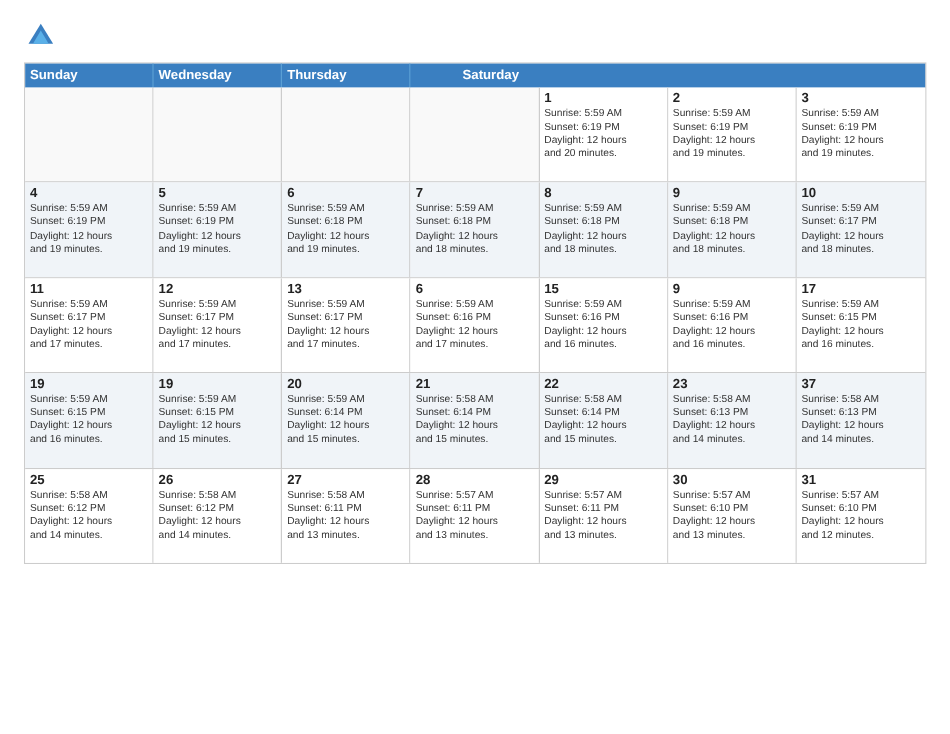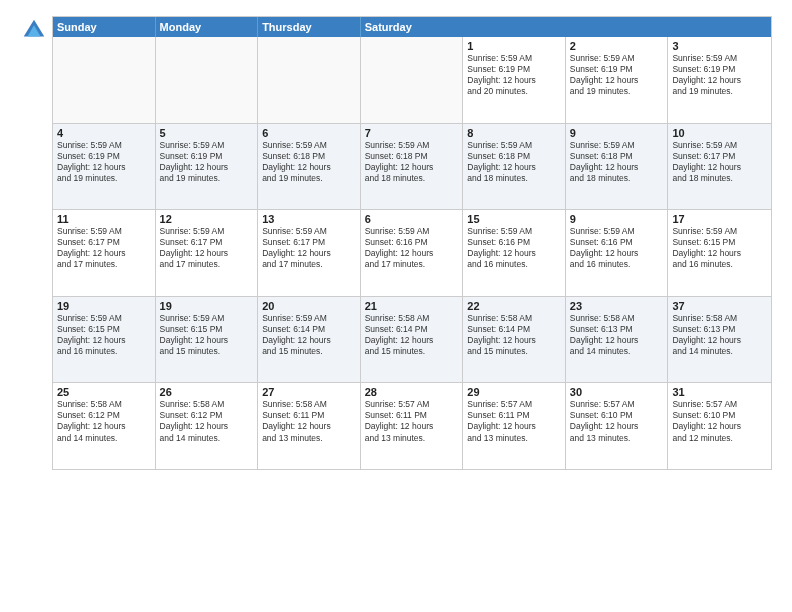--- a/index.html
+++ b/index.html
@@ -8,21 +8,21 @@
       height: 612px;
       font-family: Arial, sans-serif;
       background: #fff;
       overflow: hidden;
     }
     .page {
       width: 792px;
       height: 480px;
       padding: 16px 20px 10px 20px;
       display: flex;
-      flex-direction: row;
+      flex-direction: column;
     }
     .header {
       display: flex;
       justify-content: space-between;
       align-items: flex-start;
       margin-bottom: 8px;
     }
     .logo {
       display: flex;
       align-items: center;
@@ -67,21 +67,21 @@
       background: #3a7fc1;
     }
     .cal-header-cell {
       color: #fff;
       font-size: 11px;
       font-weight: bold;
       padding: 4px 4px;
       text-align: left;
       border-right: 1px solid #5a9fd4;
     }
-    .cal-header-cell:last-child { border-right: none; }
+    .cal-header-cell:last-child { border-right: none; margin-left: 39px; }
     .cal-body {
       flex: 1;
       display: flex;
       flex-direction: column;
     }
     .cal-row {
       display: grid;
       grid-template-columns: repeat(7, 1fr);
       flex: 1;
       border-top: 1px solid #ccc;
@@ -129,21 +129,21 @@
     </div>
     <div class="title-block">
       <h1></h1>
       <h2></h2>
     </div>
   </div>
 
   <div class="calendar">
     <div class="cal-header">
     <div class="cal-header-cell">Sunday</div>
-        <div class="cal-header-cell">Monday</div>
+        <div class="cal-header-cell">Wednesday</div>
         <div class="cal-header-cell">Thursday</div>
         <div class="cal-header-cell">Saturday</div>
       </div>
     <div class="cal-body">
     <div class="cal-row">
           <div class="cal-cell empty"></div>
           <div class="cal-cell empty"></div>
           <div class="cal-cell empty"></div>
           <div class="cal-cell empty"></div>
           <div class="cal-cell">

